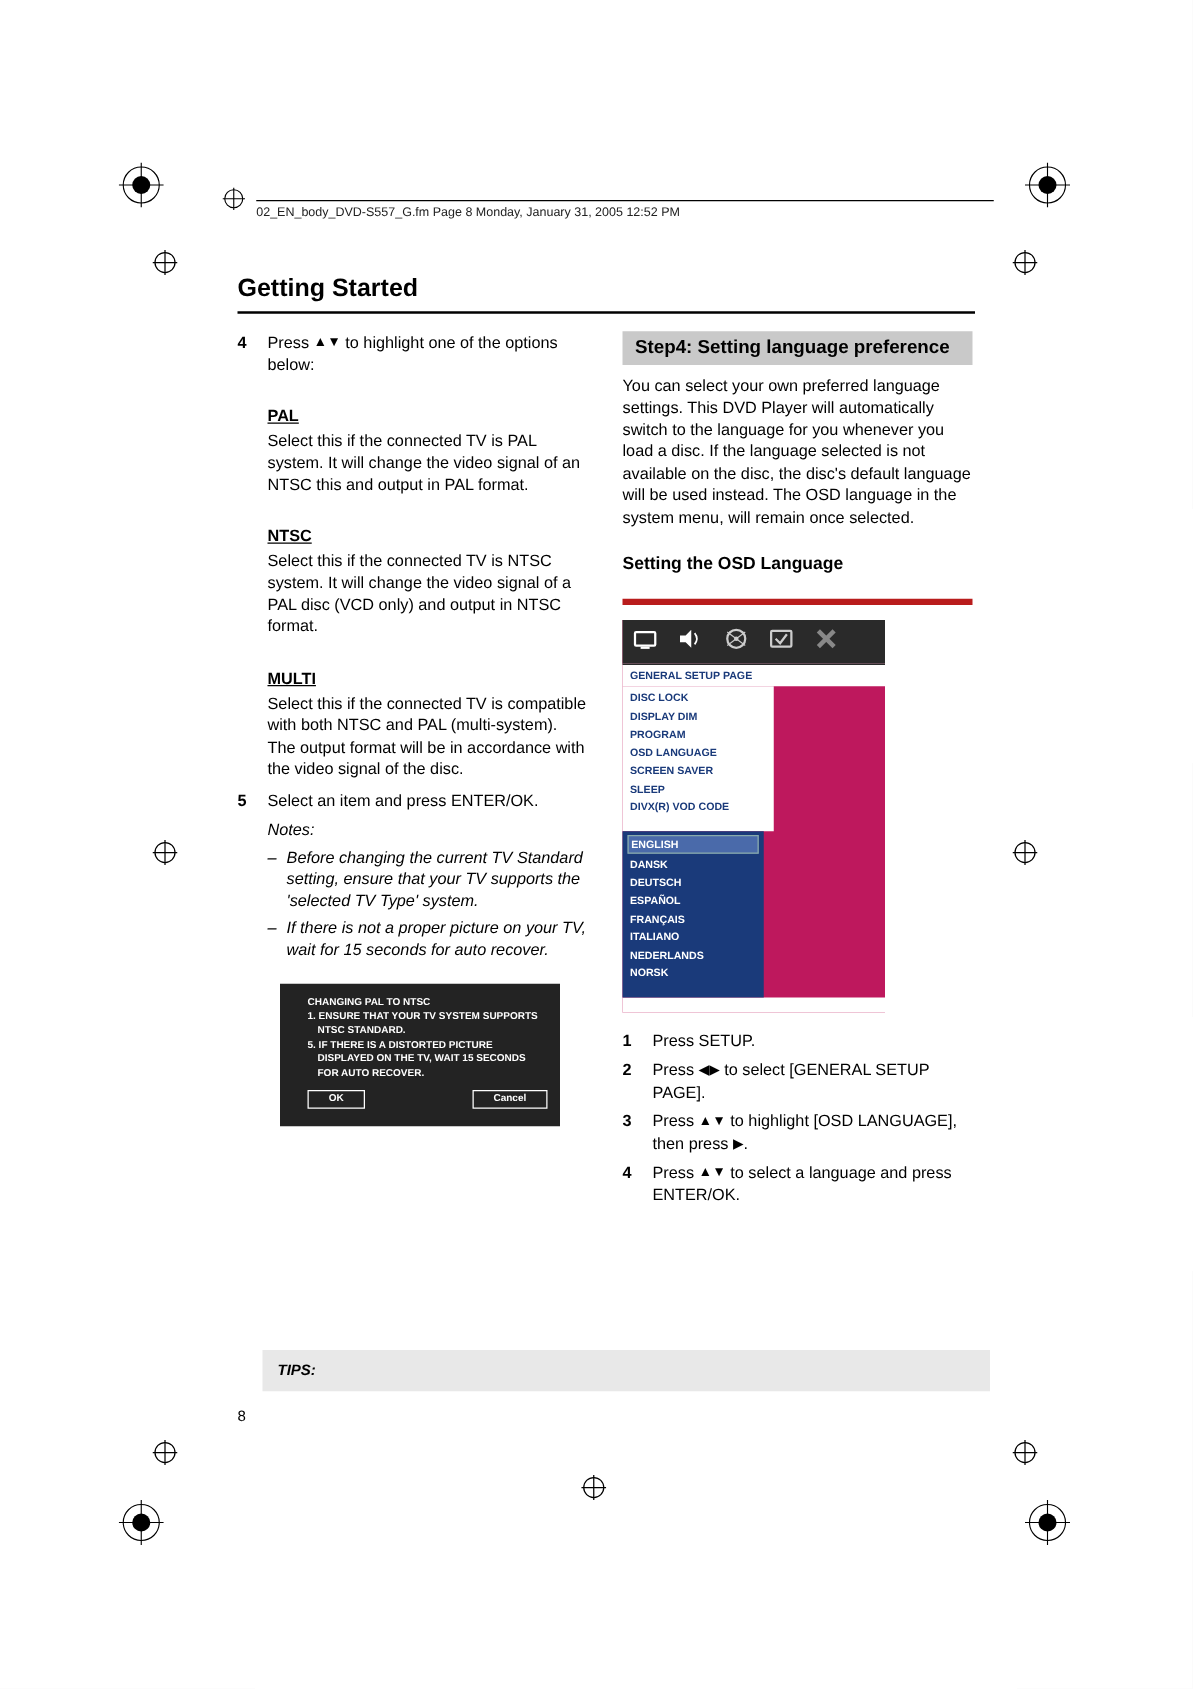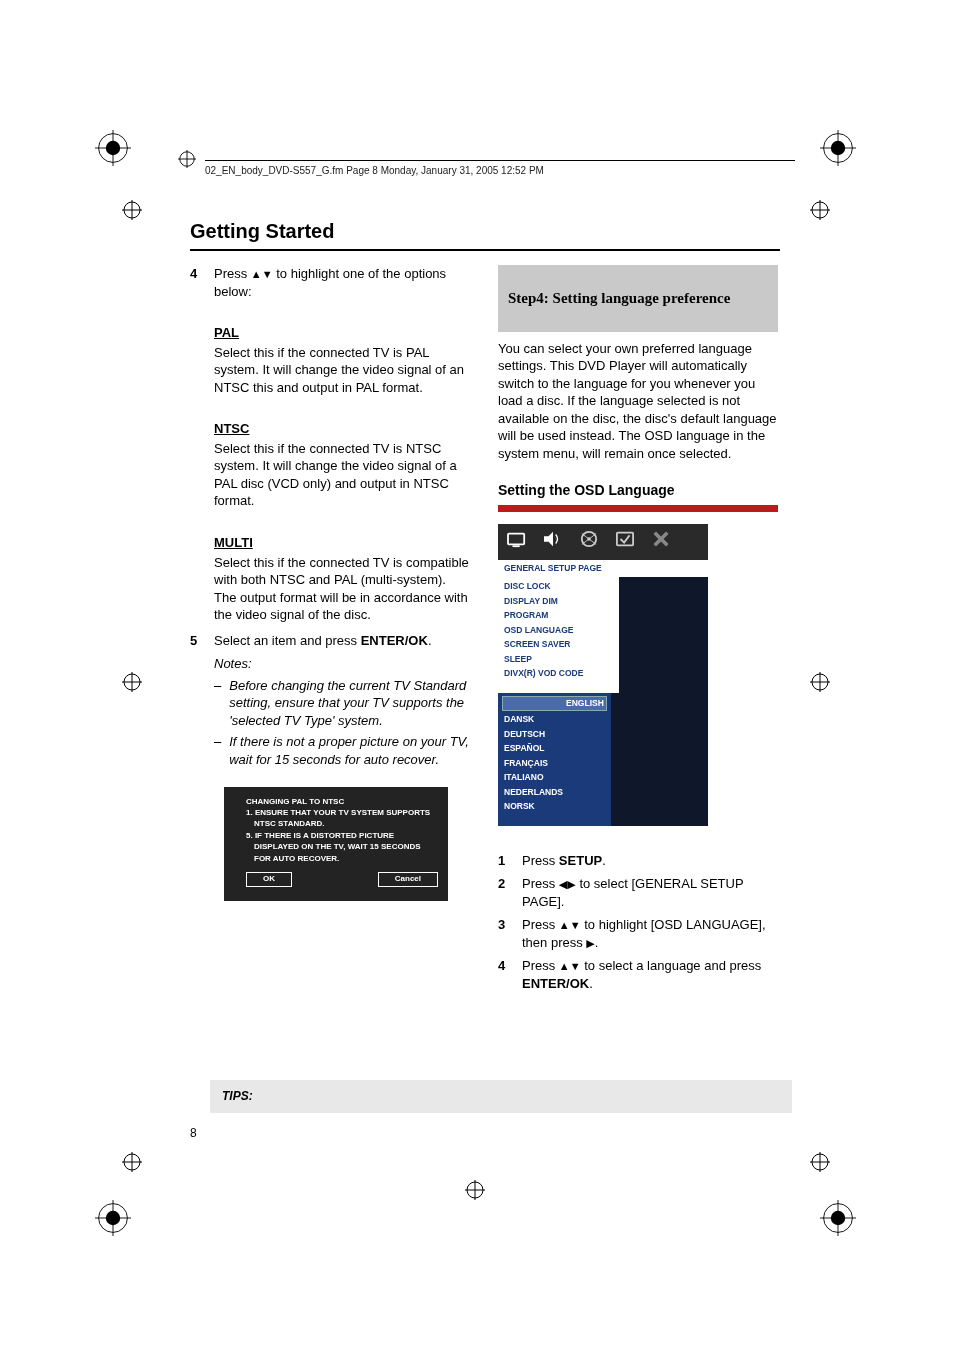--- a/index.html
+++ b/index.html
@@ -113,38 +113,37 @@
     margin-top: 8px;
   }
   .dialog-btn {
     border: 1px solid #fff;
     padding: 1px 16px;
     font-size: 8px;
     font-weight: bold;
   }
   .step-title-box {
     background: #c9c9c9;
-    padding: 24px 10px;
+    padding: 4px 10px;
     font-weight: bold;
     font-size: 15px;
     line-height: 1.25;
     margin-bottom: 8px;
-    font-family: Liberation Serif, serif;
   }
   .sub-section {
     font-weight: bold;
-    border-bottom: 7px solid #b91c1c;
-    padding-bottom: 6px;
+    border-bottom: 5px solid #b91c1c;
+    padding-bottom: 20px;
     margin-top: 18px;
     margin-bottom: 12px;
     font-size: 14px;
   }
   .osd-screenshot {
     width: 210px;
-    background: #0f172a;
+    background: #be185d;
     margin: 12px 0 14px 0;
   }
   .osd-tabs {
     display: flex;
     align-items: center;
     padding: 6px 8px;
     gap: 14px;
     background: #2a2a2a;
   }
   .osd-tabs svg { width: 22px; height: 18px; }
@@ -174,21 +173,20 @@
     background: #1a3a7a;
     color: #fff;
     padding: 4px 6px 10px 6px;
   }
   .osd-right div { margin-bottom: 3px; }
   .osd-right .sel {
     background: #4a6aaa;
     margin: -1px -2px 3px -2px;
     padding: 1px 2px;
     border: 1px solid #8aa;
-    text-align: right;
   }
   .osd-footer {
     height: 12px;
     background: #fff;
   }
   .tips-box {
     position: absolute;
     top: 1080px;
     left: 210px;
     width: 558px;
@@ -208,21 +206,21 @@
     position: absolute;
     top: 1126px;
     left: 190px;
     font-size: 12px;
   }
   .arrow {
     display: inline-block;
     font-size: 11px;
     vertical-align: middle;
   }
-  .bold { font-weight: bold; }
+  .bold { font-weight: normal; }
 </style>
 </head>
 <body>
 
 <div class="page">
 
   <div class="print-mark" style="top:130px;left:95px">
     <svg viewBox="0 0 40 40">
         <circle cx="20" cy="20" r="16" fill="none" stroke="#000" stroke-width="1"></circle>
         <circle cx="20" cy="20" r="8" fill="#000"></circle>

